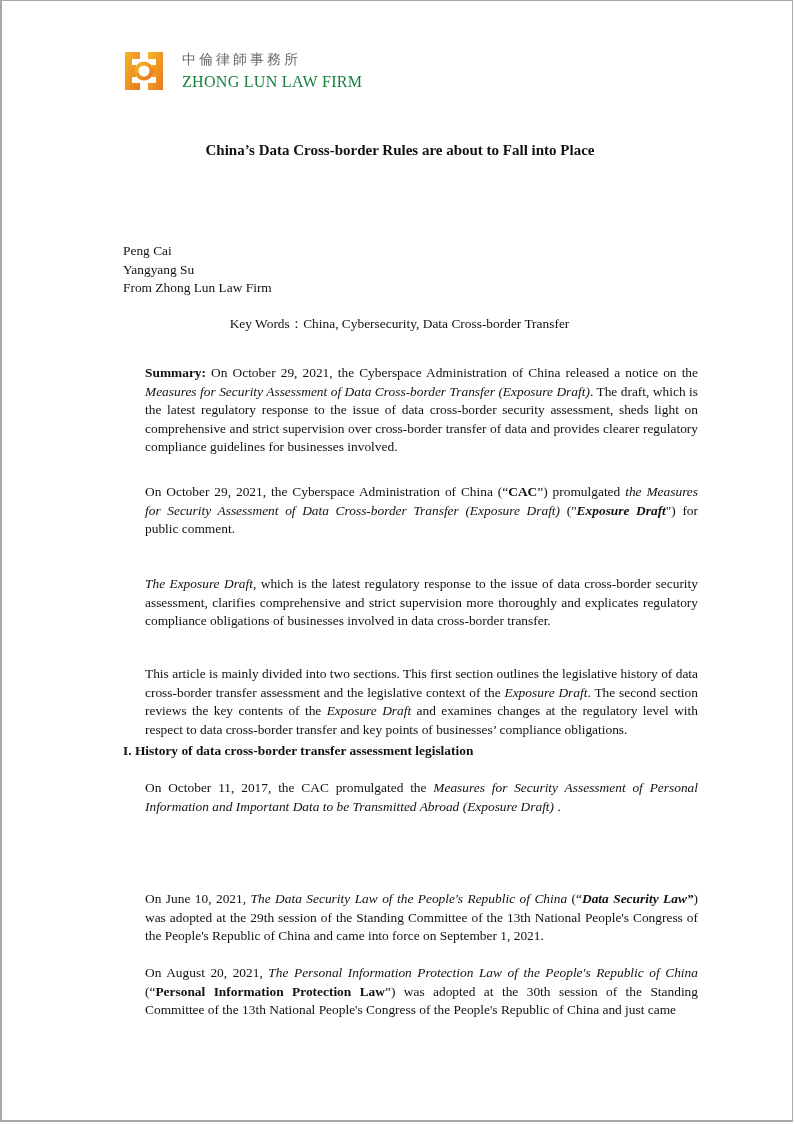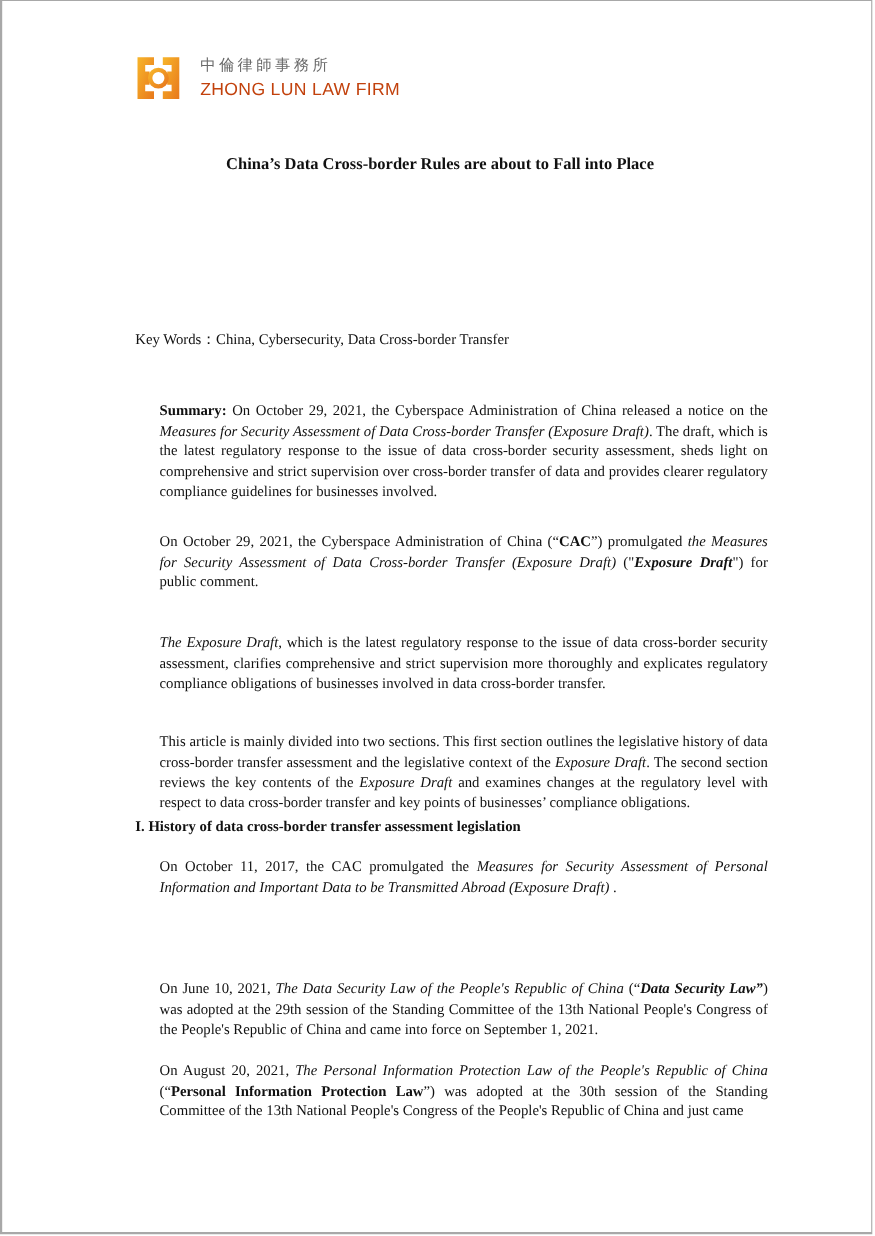--- a/index.html
+++ b/index.html
@@ -12,32 +12,32 @@
     color: #111;
   }
   .logo { position: absolute; left: 122px; top: 50px; width: 260px; height: 42px; }
   .logo-mark { position: absolute; left: 0; top: 0; width: 40px; height: 40px; }
   .logo-cn {
     position: absolute; left: 58px; top: 0px; font-size: 14px; letter-spacing: 3px;
     color: #6a6a6a; font-family: "DejaVu Sans", sans-serif; white-space: nowrap;
   }
   .logo-en {
     position: absolute; left: 58px; top: 22px; font-size: 16px; letter-spacing: 0.3px;
-    color: #c2410c; font-family: Liberation Sans, sans-serif; white-space: nowrap;
+    color: #15803d; font-family: Liberation Serif, serif; white-space: nowrap;
   }
   .title {
     position: absolute; left: 120px; width: 556px; top: 125px; text-align: center;
     font-weight: bold; font-size: 15px; line-height: 21px; margin-top: 14px;
   }
   .title i { font-style: italic; }
   .text { position: absolute; left: 121px; width: 553px; font-size: 13.4px; line-height: 18.6px; }
   .just { text-align: justify; margin-left: 22px; }
   .authors { top: 241px; }
   .authors div { height: 18.6px; }
-  .keywords { top: 299px; }
+  .keywords { top: 314px; text-align: center; }
   .summary { top: 363px; }
   .intro { top: 482px; }
   .p2 { top: 574px; }
   .p3 { top: 664px; font-family: Liberation Serif, serif; }
   .h1 { top: 741px; font-weight: bold; }
   .p4 { top: 778px; }
   .p5 { top: 834px; }
   .p6 { top: 889px; }
   .p7 { top: 963px; }
   b { font-weight: bold; }
@@ -61,20 +61,25 @@
       <circle cx="20" cy="20" r="7.5" fill="none" stroke="url(#lg)" stroke-width="4"></circle>
     </svg>
     <div class="logo-cn">中倫律師事務所</div>
     <div class="logo-en">ZHONG LUN LAW FIRM</div>
   </div>
 
   <div class="title">
     <div>China’s Data Cross-border Rules are about to Fall into Place</div>
   </div>
 
+  <div class="text authors">
+    <div>Peng Cai</div>
+    <div>Yangyang Su</div>
+    <div>From Zhong Lun Law Firm</div>
+  </div>
 
   <div class="text keywords">
     <span>Key Words：</span><span>China, Cybersecurity, Data Cross-border Transfer</span>
   </div>
 
   <div class="text just summary">
     <b>Summary:</b><span> On October 29, 2021, the Cyberspace Administration of China released a notice on the </span><i>Measures for Security Assessment of Data Cross-border Transfer (Exposure Draft)</i><span>. The draft, which is the latest regulatory response to the issue of data cross-border security assessment, sheds light on comprehensive and strict supervision over cross-border transfer of data and provides clearer regulatory compliance guidelines for businesses involved.</span>
   </div>
 
   <div class="text just intro">

